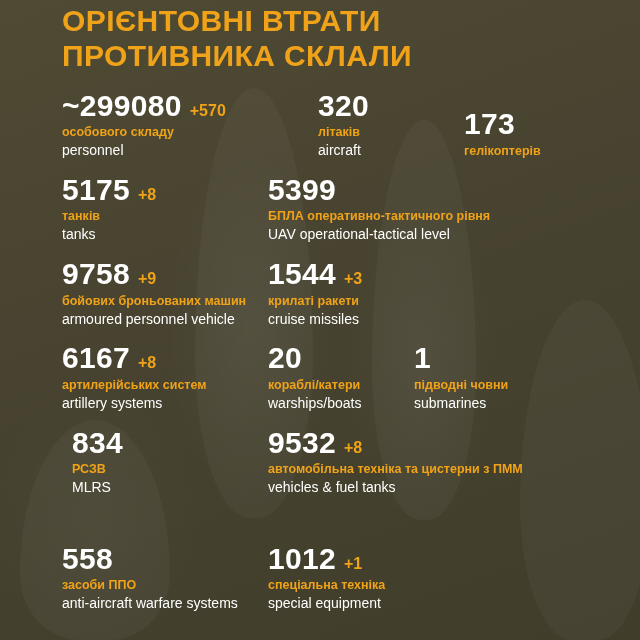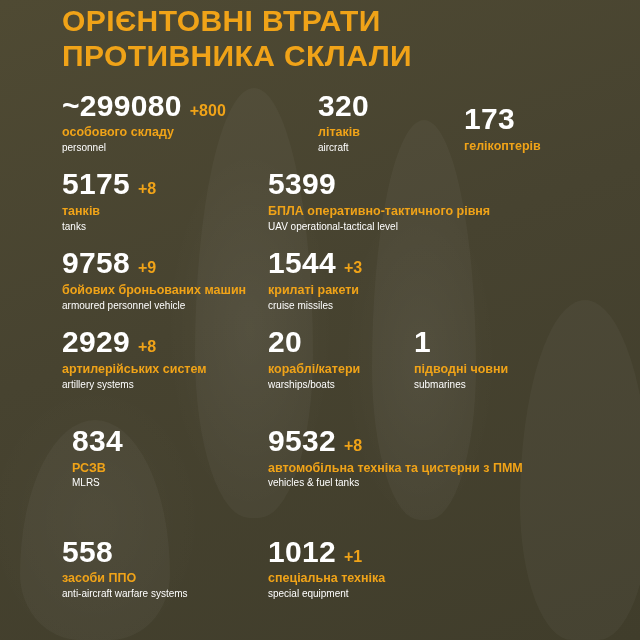--- a/index.html
+++ b/index.html
@@ -84,21 +84,21 @@
   .lbl-ua {
     color: #f0a318;
     font-size: 12.5px;
     font-weight: bold;
     line-height: 1.35;
     margin-top: 3px;
     white-space: nowrap;
   }
   .lbl-en {
     color: #ffffff;
-    font-size: 10px;
+    font-size: 14px;
     line-height: 1.35;
     white-space: nowrap;
   }
   .block { margin-bottom: 14px; }
 </style>
 </head>
 <body>
 
 <div class="page">
 
@@ -111,21 +111,21 @@
     <span class="title-line">ОРІЄНТОВНІ ВТРАТИ</span>
     <span class="title-line">ПРОТИВНИКА СКЛАЛИ</span>
   </div>
 
   <div class="content">
 
     <div class="row">
       <div class="cell block" style="width:300px; padding-left:52px;">
         <div class="num-line">
           <span class="num">~299080</span>
-          <span class="delta">+800</span>
+          <span class="delta">+570</span>
         </div>
         <div class="lbl-ua">особового складу</div>
         <div class="lbl-en">personnel</div>
       </div>
       <div class="cell block" style="width:150px; padding-left:8px;">
         <div class="num-line">
           <span class="num">320</span>
           <span class="delta"></span>
         </div>
         <div class="lbl-ua">літаків</div>
@@ -174,21 +174,21 @@
           <span class="delta">+3</span>
         </div>
         <div class="lbl-ua">крилаті ракети</div>
         <div class="lbl-en">cruise missiles</div>
       </div>
     </div>
 
     <div class="row">
       <div class="cell block" style="width:250px; padding-left:52px;">
         <div class="num-line">
-          <span class="num">2929</span>
+          <span class="num">6167</span>
           <span class="delta">+8</span>
         </div>
         <div class="lbl-ua">артилерійських систем</div>
         <div class="lbl-en">artillery systems</div>
       </div>
       <div class="cell block" style="width:150px; padding-left:8px;">
         <div class="num-line">
           <span class="num">20</span>
           <span class="delta"></span>
         </div>
@@ -207,21 +207,21 @@
 
     <div class="row">
       <div class="cell block" style="width:250px; padding-left:62px;">
         <div class="num-line">
           <span class="num">834</span>
           <span class="delta"></span>
         </div>
         <div class="lbl-ua">РСЗВ</div>
         <div class="lbl-en">MLRS</div>
       </div>
-      <div class="cell block" style="width:370px; padding-left:8px;margin-top:20px;">
+      <div class="cell block" style="width:370px; padding-left:8px;">
         <div class="num-line">
           <span class="num">9532</span>
           <span class="delta">+8</span>
         </div>
         <div class="lbl-ua">автомобільна техніка та цистерни з ПММ</div>
         <div class="lbl-en">vehicles &amp; fuel tanks</div>
       </div>
     </div>
 
     <div class="row">

